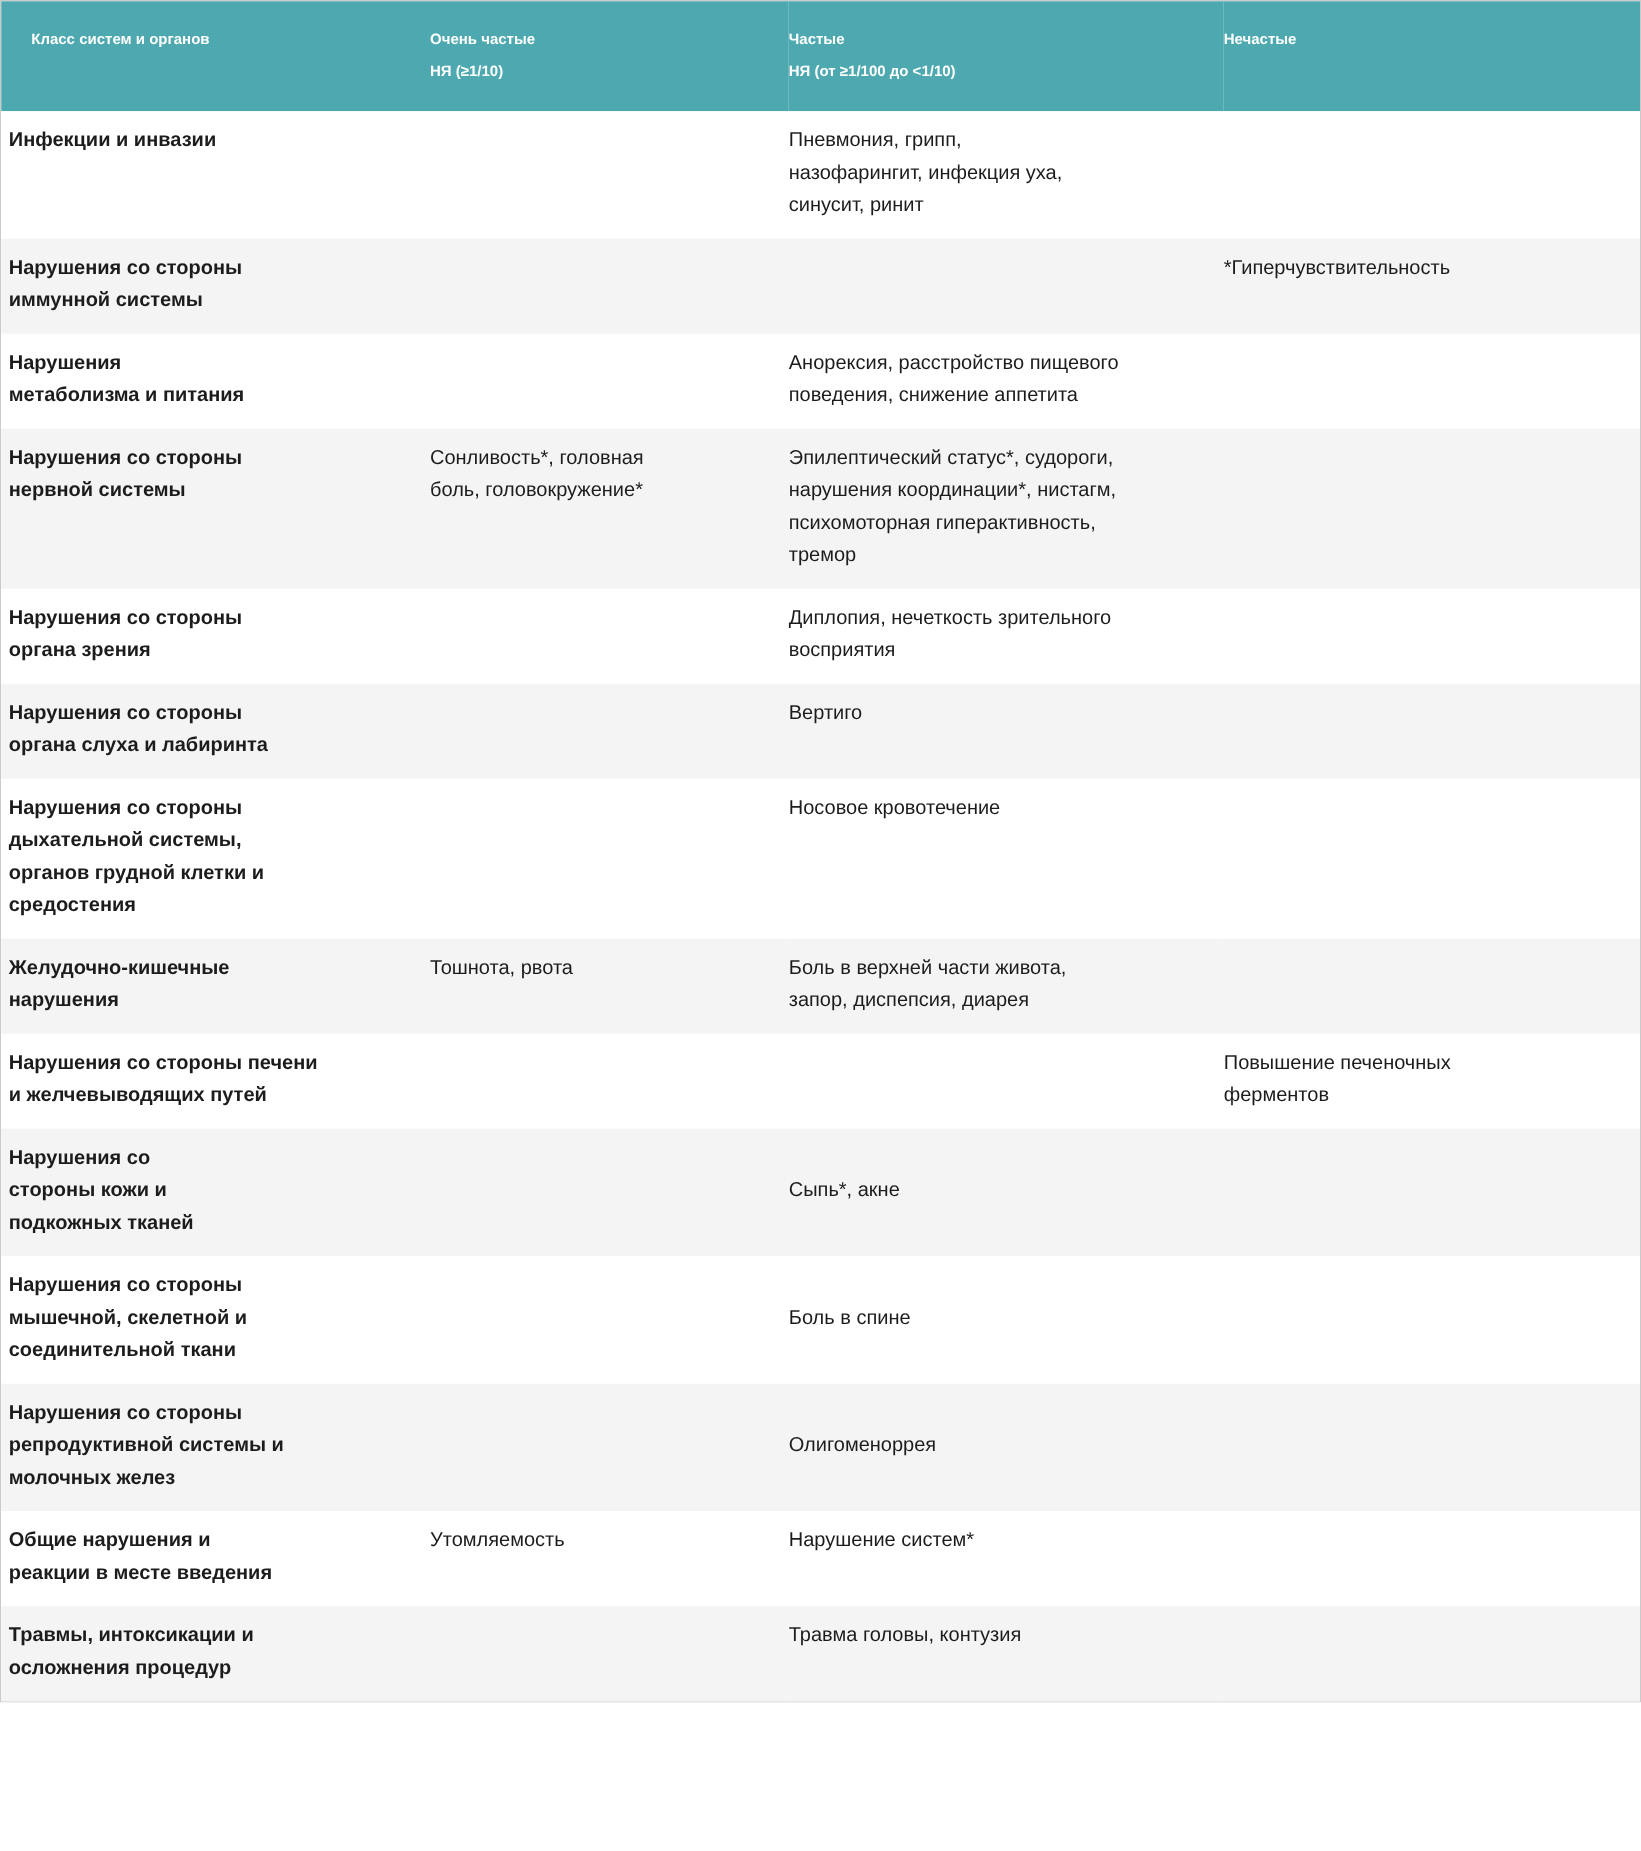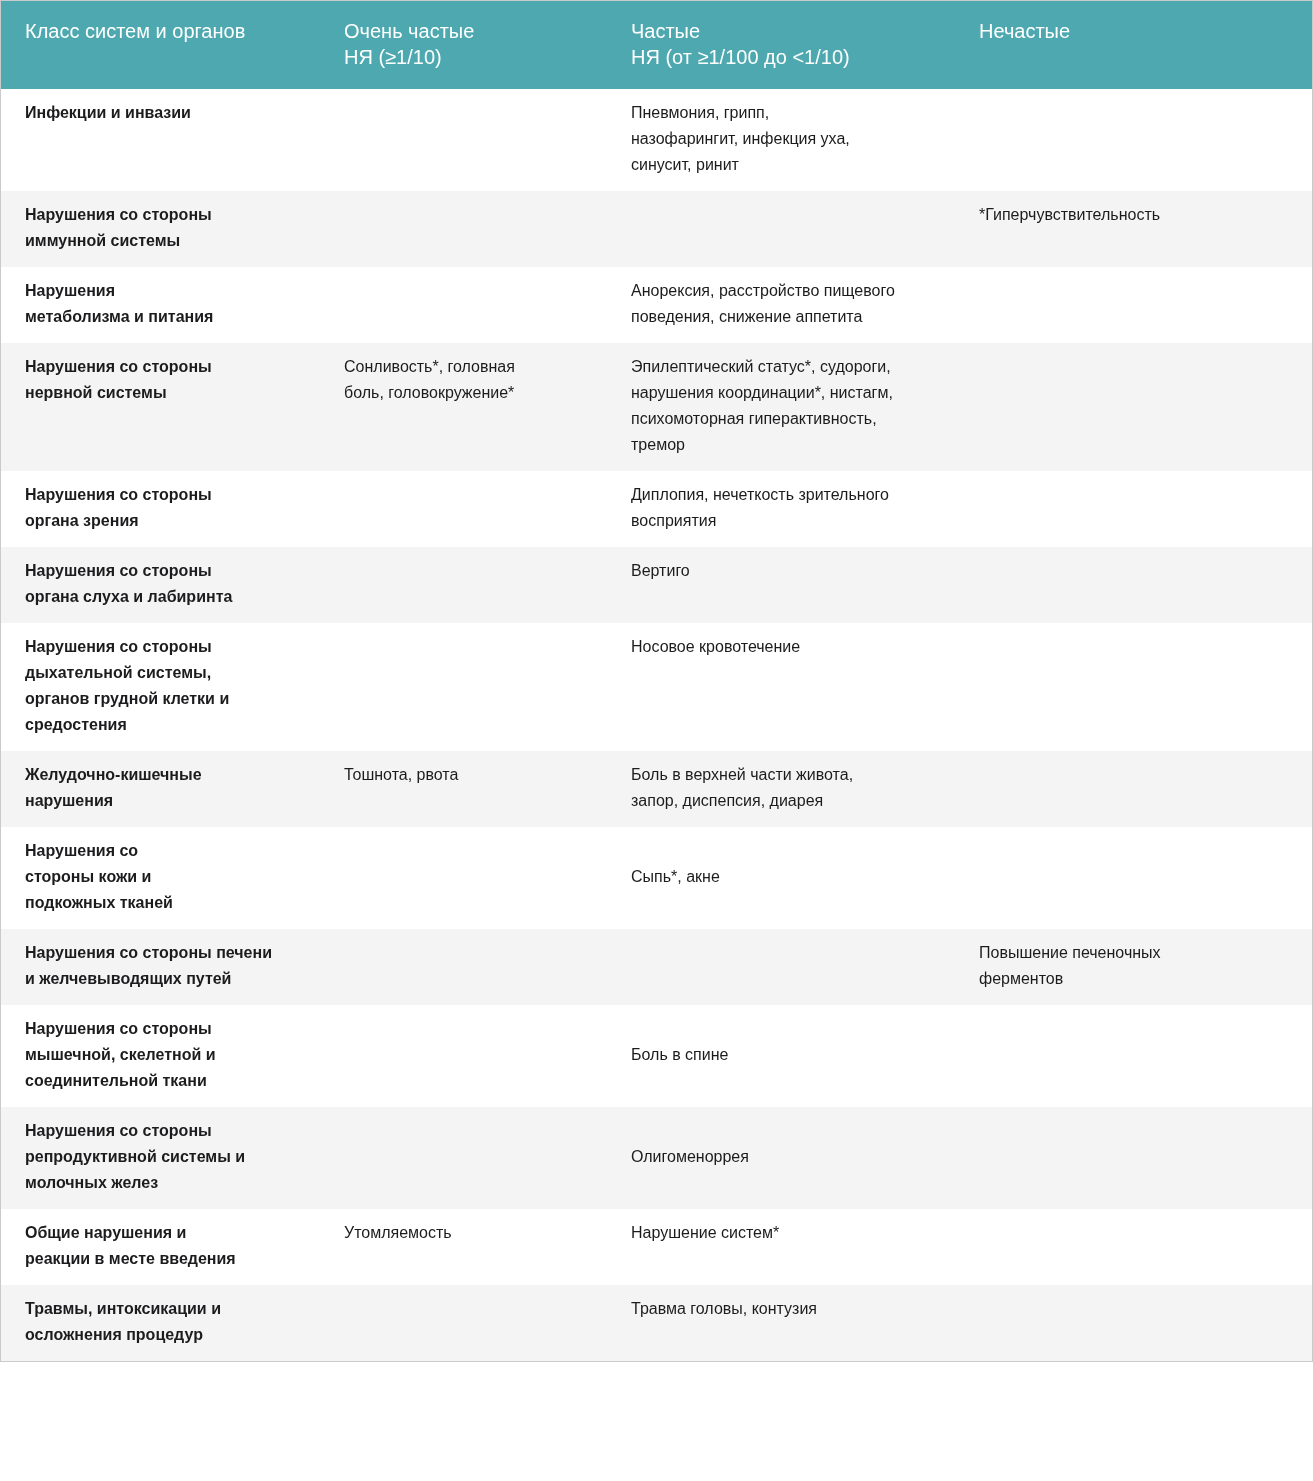--- a/index.html
+++ b/index.html
@@ -28,41 +28,41 @@
     background: var(--row-bg);
   }
   table.ae-table col.c1 { width: 343px; }
   table.ae-table col.c2 { width: 287px; }
   table.ae-table col.c3 { width: 348px; }
   table.ae-table col.c4 { width: 333px; }
 
   table.ae-table th {
     background: var(--header-bg);
     color: var(--header-text);
-    font-weight: 400;
-    font-size: 20px;
+    font-weight: 700;
+    font-size: 12px;
     line-height: 26px;
     text-align: left;
     vertical-align: top;
     padding: 17px 24px 19px 0;
     white-space: pre-line;
   }
   table.ae-table th:first-child { padding-left: 24px; }
 
   table.ae-table td {
     color: var(--body-text);
     font-size: 16px;
     line-height: 26px;
     text-align: left;
     vertical-align: top;
     padding: 11px 24px 13px 0;
     white-space: pre-line;
   }
   table.ae-table td:first-child {
-    padding-left: 24px;
+    padding-left: 6px;
     font-weight: 700;
     margin-left: 40px;
   }
   table.ae-table tbody tr:nth-child(even) td { background: var(--alt-row-bg); }
   table.ae-table tbody tr:nth-child(odd) td { background: var(--row-bg); }
   table.ae-table td.v-mid { vertical-align: middle; }
 </style>
 </head>
 <body>
 
@@ -145,34 +145,34 @@
       </tr>
       <tr>
         <td>Желудочно-кишечные
 нарушения</td>
         <td>Тошнота, рвота</td>
         <td>Боль в верхней части живота,
 запор, диспепсия, диарея</td>
         <td></td>
       </tr>
       <tr>
+        <td>Нарушения со стороны печени
+и желчевыводящих путей</td>
+        <td></td>
+        <td></td>
+        <td>Повышение печеночных
+ферментов</td>
+      </tr>
+      <tr>
         <td>Нарушения со
 стороны кожи и
 подкожных тканей</td>
         <td></td>
         <td class="v-mid">Сыпь*, акне</td>
         <td></td>
-      </tr>
-      <tr>
-        <td>Нарушения со стороны печени
-и желчевыводящих путей</td>
-        <td></td>
-        <td></td>
-        <td>Повышение печеночных
-ферментов</td>
       </tr>
       <tr>
         <td>Нарушения со стороны
 мышечной, скелетной и
 соединительной ткани</td>
         <td></td>
         <td class="v-mid">Боль в спине</td>
         <td></td>
       </tr>
       <tr>

